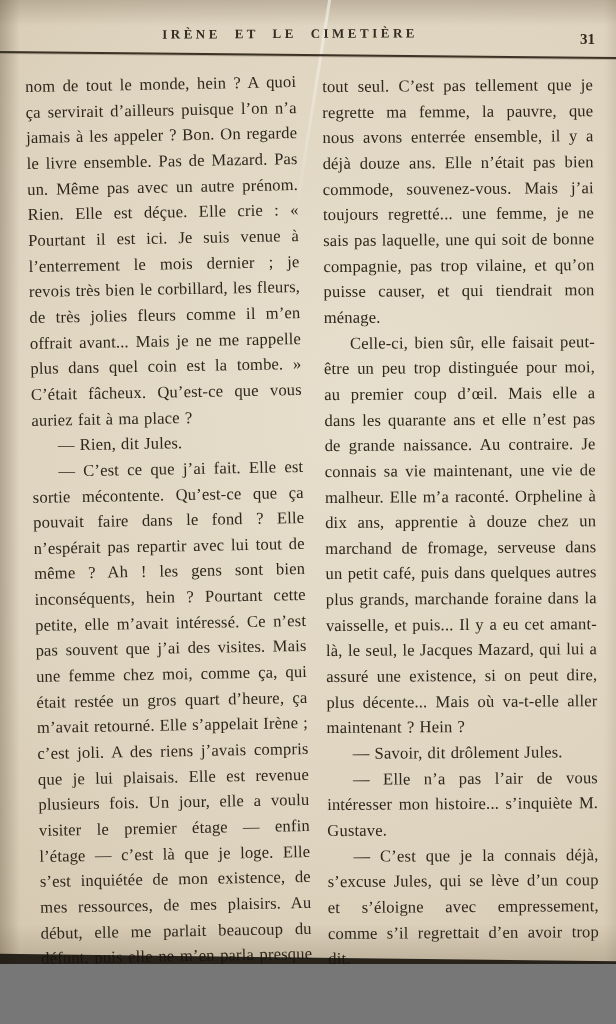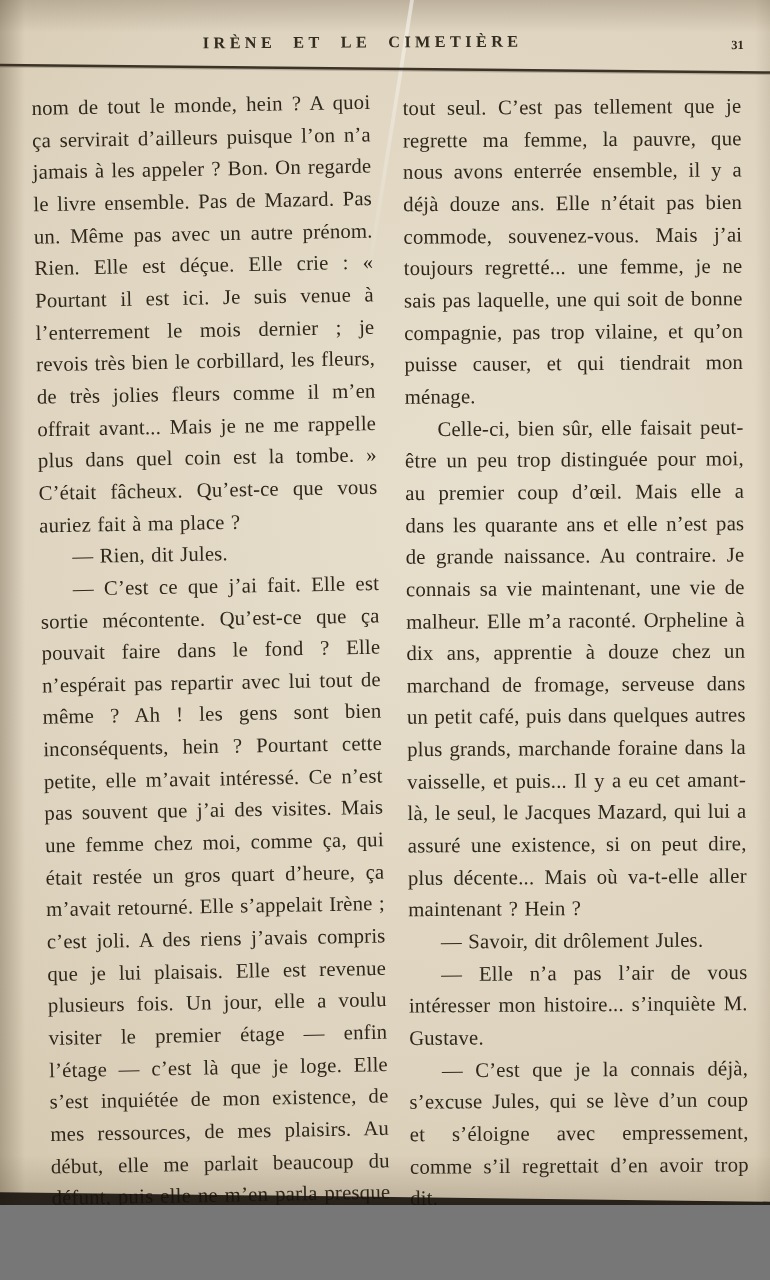--- a/index.html
+++ b/index.html
@@ -30,21 +30,21 @@
     opacity:.9;
   }
   .header-title {
     position:absolute; top:26px; left:50%;
     transform:translateX(-57%) rotate(-0.3deg);
     font-size:13px; font-weight:700; letter-spacing:3.5px; word-spacing:7px;
     color:#352c21; white-space:nowrap;
   }
   .page-number {
     position:absolute; top:31px; right:21px;
-    font-size:10px; font-weight:700; color:#30281d;
+    font-size:15px; font-weight:700; color:#30281d;
   }
   .header-rule {
     position:absolute; top:51px; left:-6px; width:630px; height:2px;
     background:#3c3326; border-radius:2px;
     transform:rotate(0.55deg); transform-origin:left center;
     box-shadow:0 1px 0 rgba(60,51,38,.25);
   }
   .text-block {
     position:absolute; top:74px; left:25px; width:568px;
     display:flex; gap:26px;

